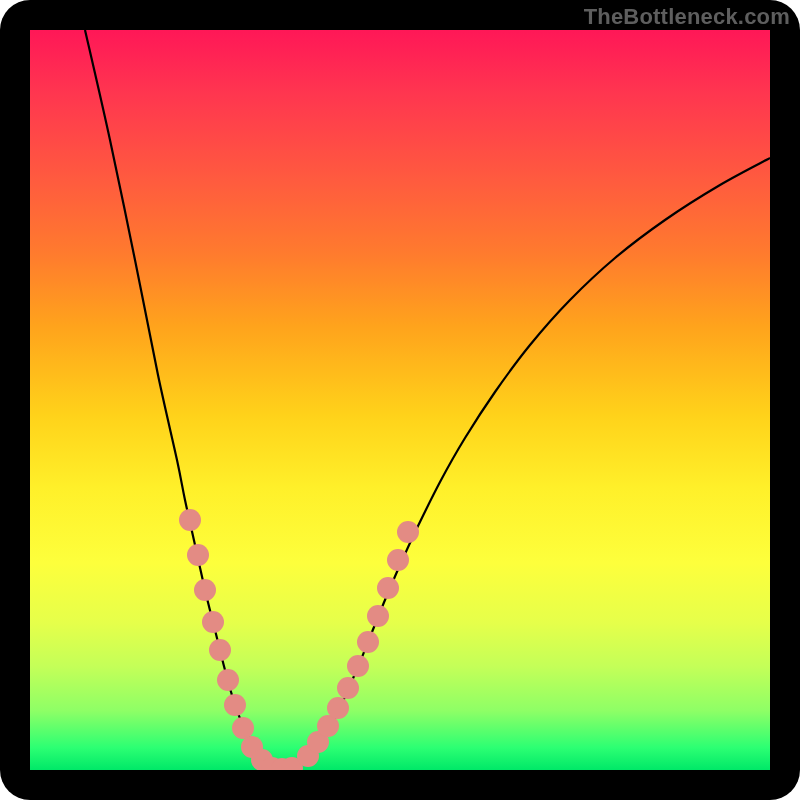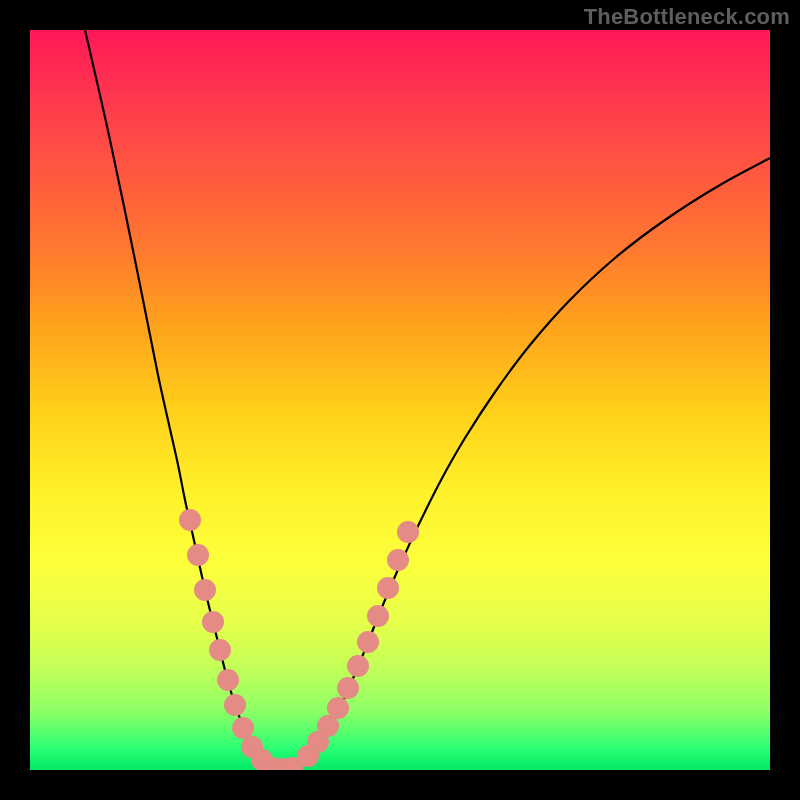--- a/index.html
+++ b/index.html
@@ -2,20 +2,21 @@
 <html><head>
 <meta charset="utf-8">
 <style>
   * { margin: 0; padding: 0; box-sizing: border-box; }
   html, body { width: 800px; height: 800px; overflow: hidden; }
   .frame {
     width: 800px;
     height: 800px;
     background: #000;
     position: relative;
+    border-radius: 30px;
   }
   .plot-area {
     position: absolute;
     left: 30px;
     top: 30px;
     width: 740px;
     height: 740px;
     background: linear-gradient(to bottom,
       #ff1757 0%,
       #ff3450 8%,

